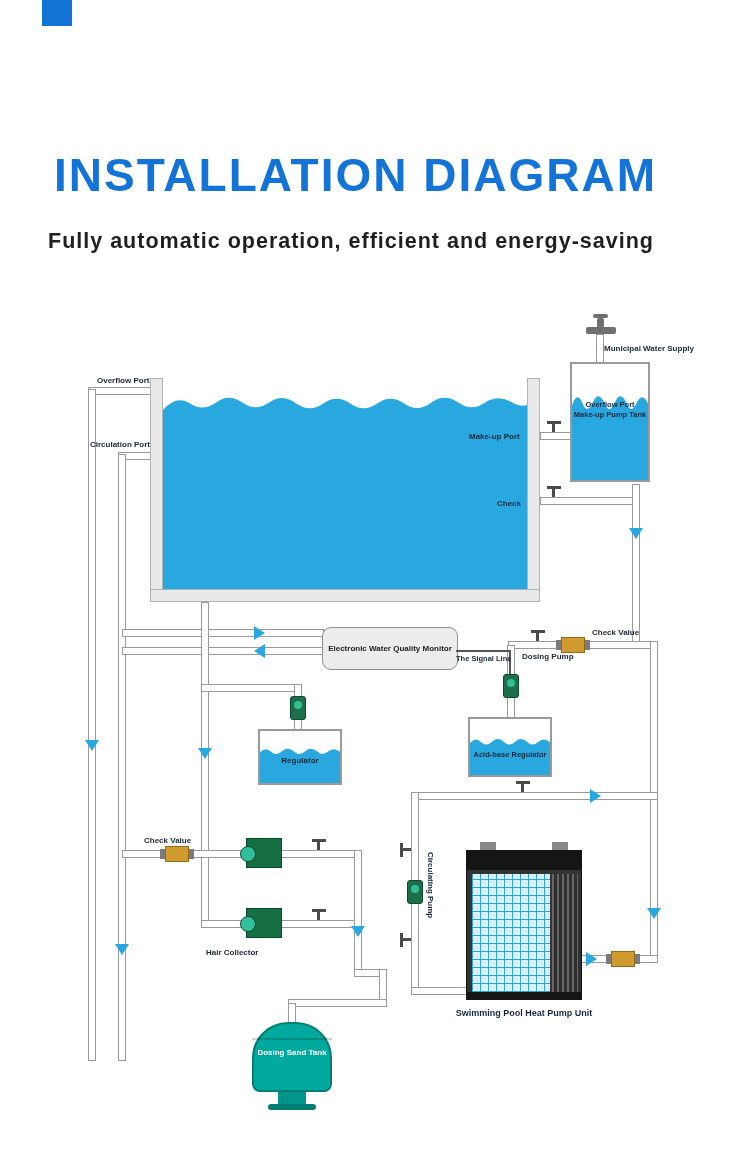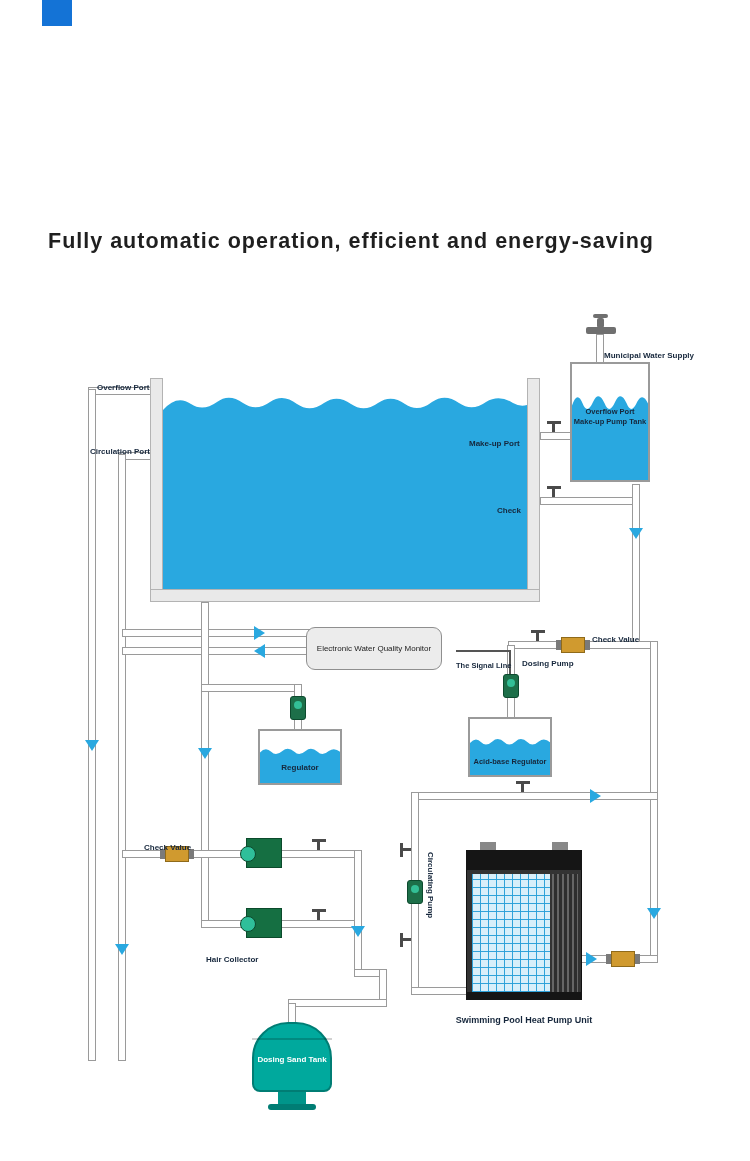--- a/index.html
+++ b/index.html
@@ -9,21 +9,21 @@
   .accent-sq{position:absolute;left:42px;top:0;width:30px;height:26px;background:#1473d6;}
   .title{position:absolute;left:54px;color:#1473d6;font-weight:800;font-size:46px;white-space:nowrap;}
   .t1{top:82px;letter-spacing:6px;}
   .t2{top:148px;letter-spacing:2px;}
   .subtitle{position:absolute;left:48px;top:229px;font-size:21.5px;font-weight:700;
             color:#1f1f1f;letter-spacing:1px;white-space:nowrap;}
   
   .pipe{position:absolute;background:#fff;border:1px solid #9a9a9a;box-sizing:border-box;}
   .wall{position:absolute;background:#e9e9e9;border:1px solid #b3b3b3;box-sizing:border-box;}
   
-  .lbl{position:absolute;font-size:8px;font-weight:700;color:#16273c;white-space:nowrap;margin-top:7px;}
+  .lbl{position:absolute;font-size:8px;font-weight:700;color:#16273c;white-space:nowrap;}
   .lbl-c{text-align:center;}
   .lbl-w{color:#fff;}
   .vlbl{position:absolute;font-size:8px;font-weight:700;color:#16273c;writing-mode:vertical-rl;white-space:nowrap;}
   
   .valve{position:absolute;width:14px;height:11px;}
   .valve::before{content:"";position:absolute;left:0;top:0;width:14px;height:3px;background:#4a4a4a;}
   .valve::after{content:"";position:absolute;left:5px;top:3px;width:3px;height:8px;background:#4a4a4a;}
   .valve-v{position:absolute;width:11px;height:14px;}
   .valve-v::before{content:"";position:absolute;left:0;top:0;width:3px;height:14px;background:#4a4a4a;}
   .valve-v::after{content:"";position:absolute;left:3px;top:5px;width:8px;height:3px;background:#4a4a4a;}
@@ -38,23 +38,23 @@
   .hc{position:absolute;width:36px;height:30px;background:#156f42;border:1px solid #0b4a2b;box-sizing:border-box;}
   .hc::before{content:"";position:absolute;left:-7px;top:7px;width:14px;height:14px;border-radius:50%;
               background:#2fbf9a;border:1px solid #0d4a2e;}
   
   .tri-down{position:absolute;width:0;height:0;border-left:7px solid transparent;border-right:7px solid transparent;border-top:11px solid #29a8e0;}
   .tri-right{position:absolute;width:0;height:0;border-top:7px solid transparent;border-bottom:7px solid transparent;border-left:11px solid #29a8e0;}
   .tri-left{position:absolute;width:0;height:0;border-top:7px solid transparent;border-bottom:7px solid transparent;border-right:11px solid #29a8e0;}
   
   .tankbox{position:absolute;background:#fff;border:2px solid #9a9a9a;box-sizing:border-box;}
   .watersvg{position:absolute;}
-  .monitor{position:absolute;left:306px;top:627px;width:134px;height:41px;background:#ececec;
+  .monitor{position:absolute;left:322px;top:627px;width:134px;height:41px;background:#ececec;
            border:1px solid #8f8f8f;border-radius:9px;display:flex;align-items:center;justify-content:center;
-           font-size:8px;font-weight:400;color:#222;white-space:nowrap;}
+           font-size:8px;font-weight:700;color:#222;white-space:nowrap;}
   .sline{position:absolute;background:#555;}
   
   .hp-body{position:absolute;left:466px;top:850px;width:116px;height:148px;background:#333;border:1px solid #111;box-sizing:border-box;}
   .hp-band{position:absolute;left:466px;top:850px;width:116px;height:20px;background:#151515;}
   .hp-coil{position:absolute;left:472px;top:874px;width:78px;height:118px;background-color:#d9effa;
      background-image:repeating-linear-gradient(0deg,rgba(41,159,216,.95) 0 1px,transparent 1px 8px),
                       repeating-linear-gradient(90deg,rgba(41,159,216,.95) 0 1px,transparent 1px 8px);}
   .hp-side{position:absolute;left:552px;top:874px;width:26px;height:118px;
      background:repeating-linear-gradient(90deg,#666 0 2px,#2e2e2e 2px 5px);}
   .hp-base{position:absolute;left:466px;top:992px;width:116px;height:8px;background:#151515;}
@@ -70,20 +70,21 @@
          border:2px solid #8c8c8c;box-sizing:border-box;display:flex;align-items:center;justify-content:center;
          font-size:9px;font-weight:700;color:#fff;}
   .faucet{position:absolute;background:#6f6f6f;border-radius:2px;}
 </style>
 </head>
 <body>
 
 <div id="canvas">
 
   <div class="accent-sq"></div>
+  <div class="title t2">INSTALLATION DIAGRAM</div>
   <div class="subtitle">Fully automatic operation, efficient and energy-saving</div>
 
   <div class="pipe" style="left:88px;top:387px;width:64px;height:8px"></div>
   <div class="pipe" style="left:88px;top:389px;width:8px;height:672px"></div>
   <div class="pipe" style="left:118px;top:452px;width:34px;height:8px"></div>
   <div class="pipe" style="left:118px;top:454px;width:8px;height:607px"></div>
   <div class="pipe" style="left:122px;top:629px;width:202px;height:8px"></div>
   <div class="pipe" style="left:122px;top:647px;width:202px;height:8px"></div>
   <div class="pipe" style="left:201px;top:602px;width:8px;height:326px"></div>
   <div class="pipe" style="left:201px;top:684px;width:101px;height:8px"></div>

